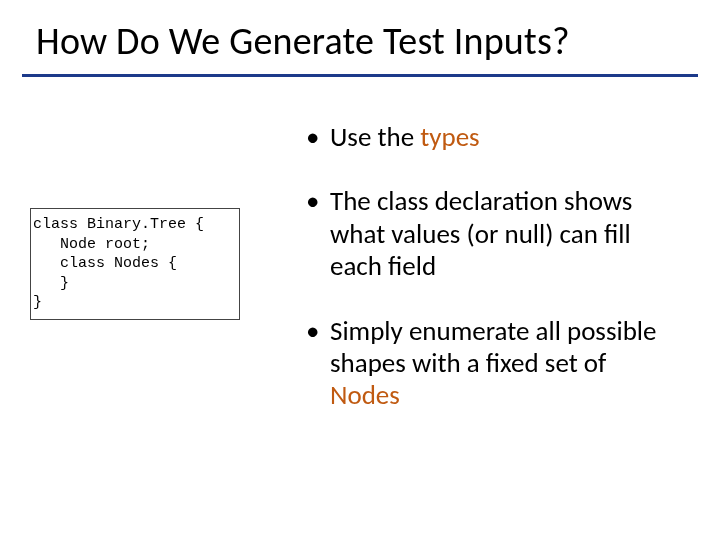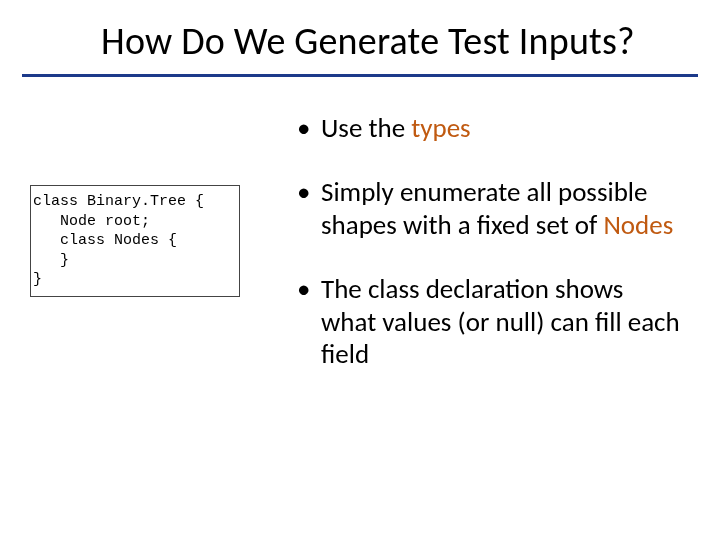--- a/index.html
+++ b/index.html
@@ -12,21 +12,20 @@
     color: #000;
   }
   .slide {
     width: 720px;
     height: 540px;
     position: relative;
     box-sizing: border-box;
   }
   .title {
     font-size: 38px;
-    text-align: center;
     padding: 18px 20px 10px 36px;
     letter-spacing: 0.2px;
   }
   .rule {
     height: 3px;
     background: #1c3a8a;
     margin: 0 22px 0 22px;
   }
   .body {
     display: flex;
@@ -35,35 +34,36 @@
   }
   .left-col {
     width: 250px;
     padding-top: 80px;
   }
   .codebox {
     border: 1px solid #444;
     padding: 6px 10px 6px 2px;
     width: 210px;
     box-sizing: border-box;
+    margin-top: 23px;
   }
   .code {
     font-family: Consolas, "Courier New", monospace;
     font-size: 15px;
     line-height: 1.3;
     white-space: pre;
   }
   .right-col {
     flex: 1;
     padding-left: 10px;
   }
   ul.bullets {
     list-style: none;
     padding: 0;
-    margin: 7px;
+    margin: 16px;
   }
   ul.bullets > li {
     font-size: 27px;
     line-height: 1.2;
     margin-bottom: 32px;
     position: relative;
     padding-left: 24px;
   }
   ul.bullets > li::before {
     content: "•";
@@ -94,22 +94,22 @@
         <div class="code">}</div>
       </div>
     </div>
 
     <div class="right-col">
       <ul class="bullets">
         <li>
           <span>Use the </span><span class="kw">types</span>
         </li>
         <li>
-          <span>Simply enumerate all possible shapes with a fixed set of </span><span class="kw">Nodes</span>
+          <span>The class declaration shows what values (or null) can fill each field</span>
         </li>
         <li>
-          <span>The class declaration shows what values (or null) can fill each field</span>
+          <span>Simply enumerate all possible shapes with a fixed set of </span><span class="kw">Nodes</span>
         </li>
       </ul>
     </div>
 
   </div>
 </div>
 
 </body></html>

